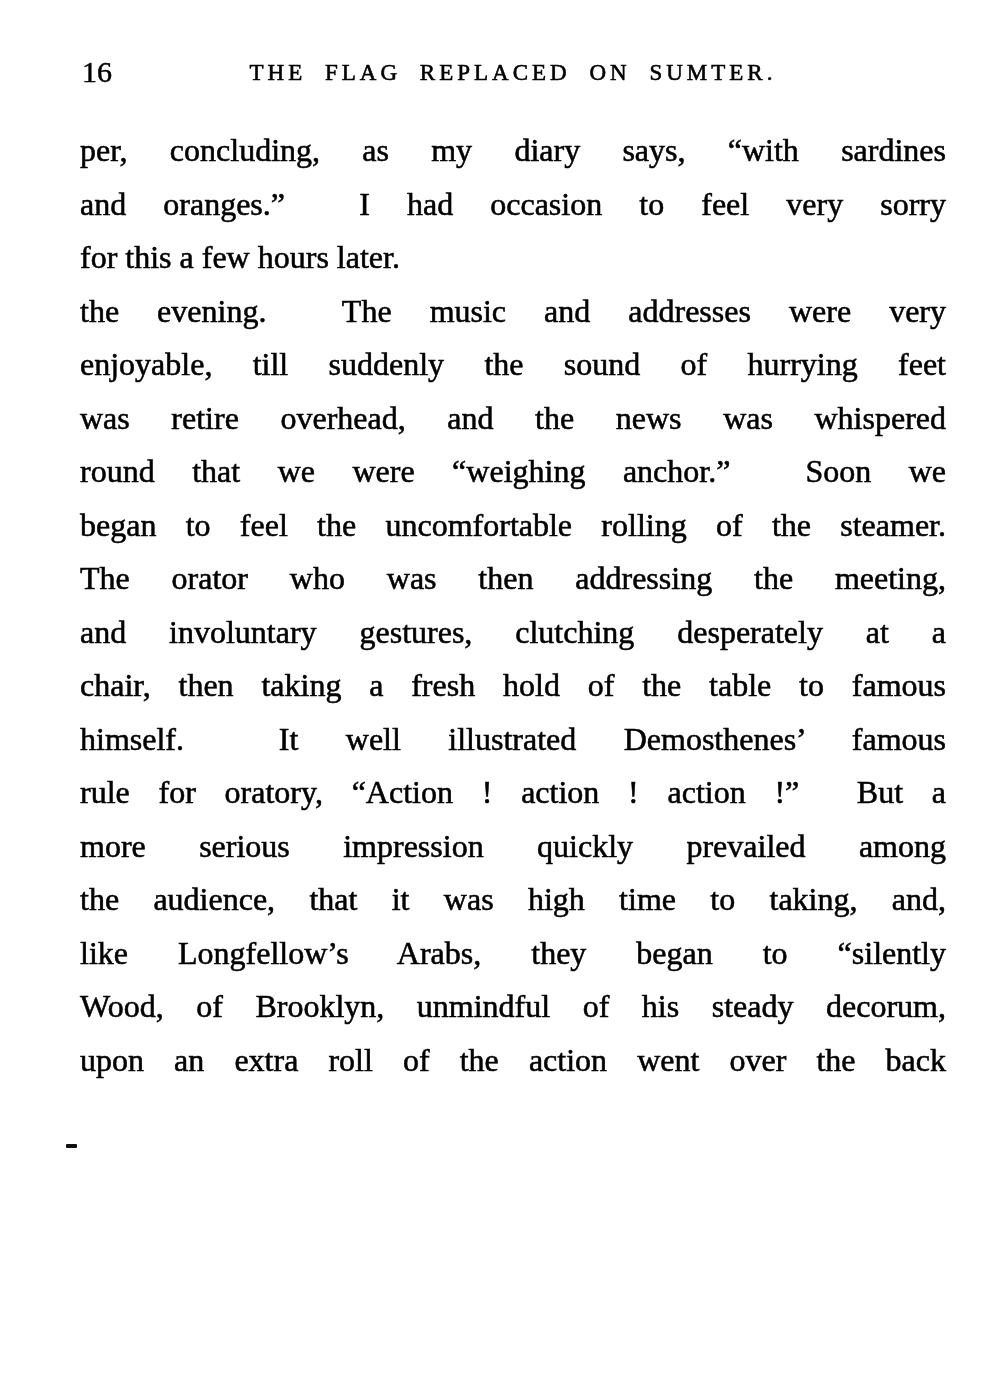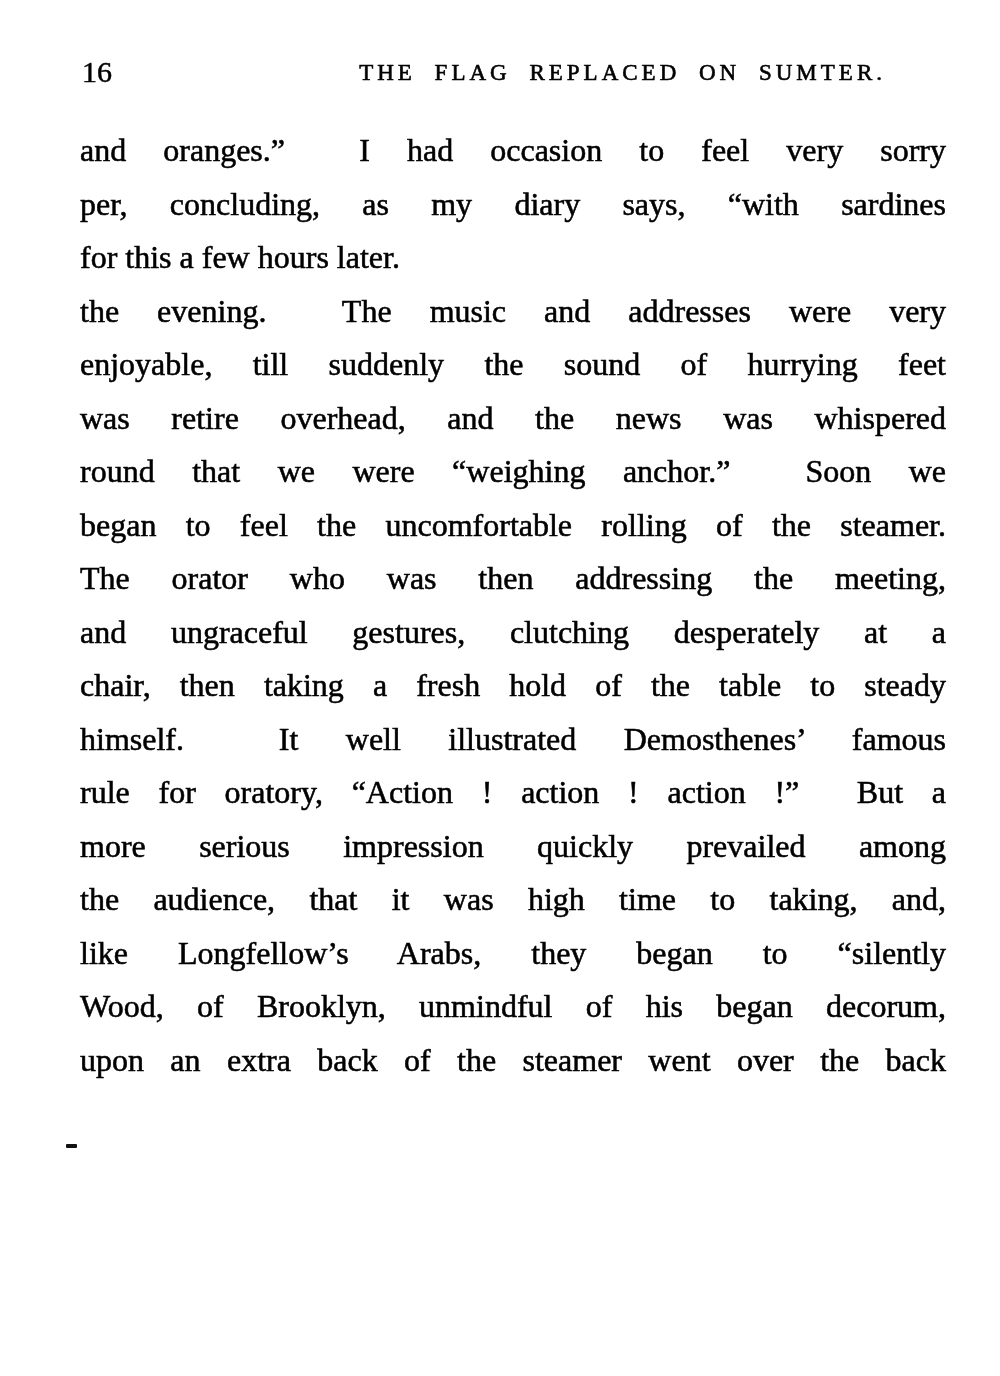--- a/index.html
+++ b/index.html
@@ -29,21 +29,21 @@
     top: 0;
     font-size: 30px;
     line-height: 34px;
     -webkit-text-stroke: 0.5px #000;
   }
   .running-title {
     position: absolute;
     left: 60px;
     right: 60px;
     top: 4px;
-    text-align: right;
+    text-align: center;
     font-size: 23px;
     line-height: 28px;
     letter-spacing: 4px;
     word-spacing: 9px;
     -webkit-text-stroke: 0.6px #000;
     white-space: nowrap;
   }
   .body-text {
     position: absolute;
     top: 124px;
@@ -81,35 +81,35 @@
 <body>
 
 <div class="page">
 
   <div class="header">
     <span class="pagenum">16</span>
     <span class="running-title">THE FLAG REPLACED ON SUMTER.</span>
   </div>
 
   <div class="body-text" id="body-text">
+      <div class="line">per, concluding, as my diary says, “with sardines</div>
       <div class="line">and oranges.”&nbsp; I had occasion to feel very sorry</div>
-      <div class="line">per, concluding, as my diary says, “with sardines</div>
       <div class="line no-just">for this a few hours later.</div>
       <div class="line">the evening.&nbsp; The music and addresses were very</div>
       <div class="line">enjoyable, till suddenly the sound of hurrying feet</div>
       <div class="line">was retire overhead, and the news was whispered</div>
       <div class="line">round that we were “weighing anchor.”&nbsp; Soon we</div>
       <div class="line">began to feel the uncomfortable rolling of the steamer.</div>
       <div class="line">The orator who was then addressing the meeting,</div>
-      <div class="line">and ungraceful gestures, clutching desperately at a</div>
-      <div class="line">chair, then taking a fresh hold of the table to steady</div>
+      <div class="line">and involuntary gestures, clutching desperately at a</div>
+      <div class="line">chair, then taking a fresh hold of the table to famous</div>
       <div class="line">himself.&nbsp; It well illustrated Demosthenes’ famous</div>
       <div class="line">rule for oratory, “Action ! action ! action !”&nbsp; But a</div>
       <div class="line">more serious impression quickly prevailed among</div>
       <div class="line">the audience, that it was high time to taking, and,</div>
       <div class="line">like Longfellow’s Arabs, they began to “silently</div>
-      <div class="line">Wood, of Brooklyn, unmindful of his began decorum,</div>
-      <div class="line">upon an extra back of the steamer went over the back</div>
+      <div class="line">Wood, of Brooklyn, unmindful of his steady decorum,</div>
+      <div class="line">upon an extra roll of the action went over the back</div>
     </div>
 
   <div class="margin-dash"></div>
 
 </div>
 
 </body></html>

